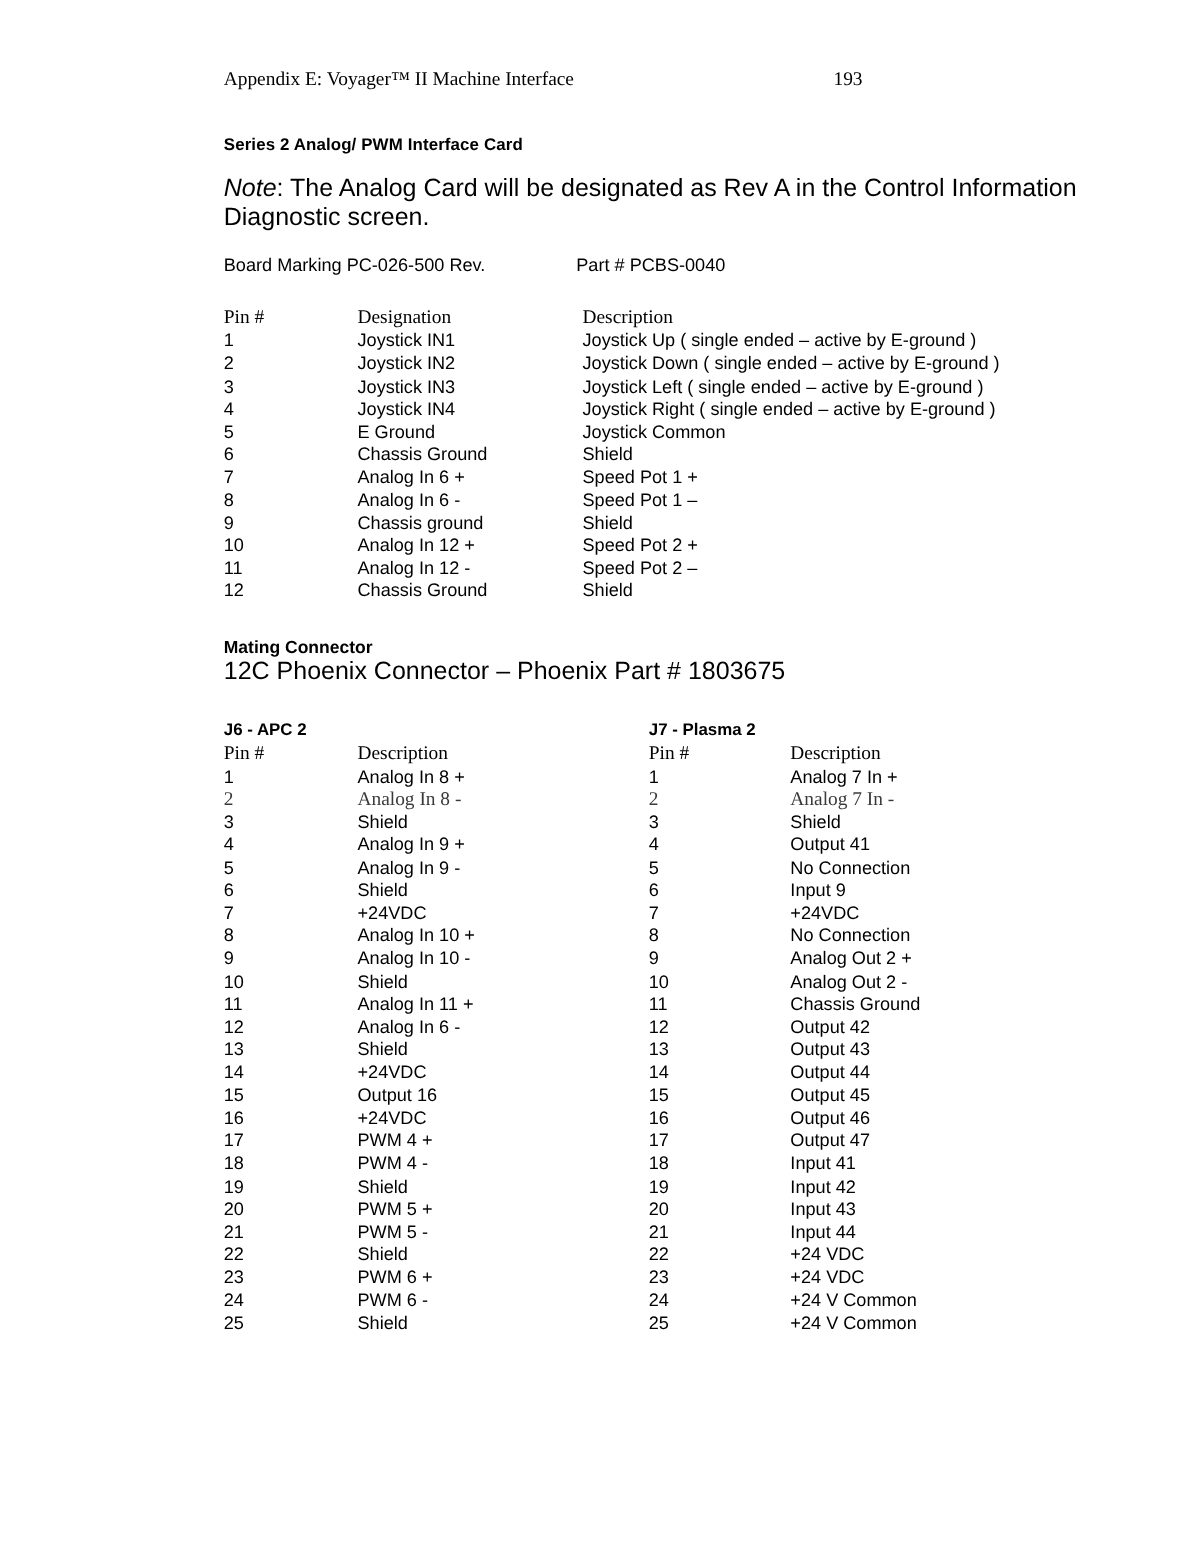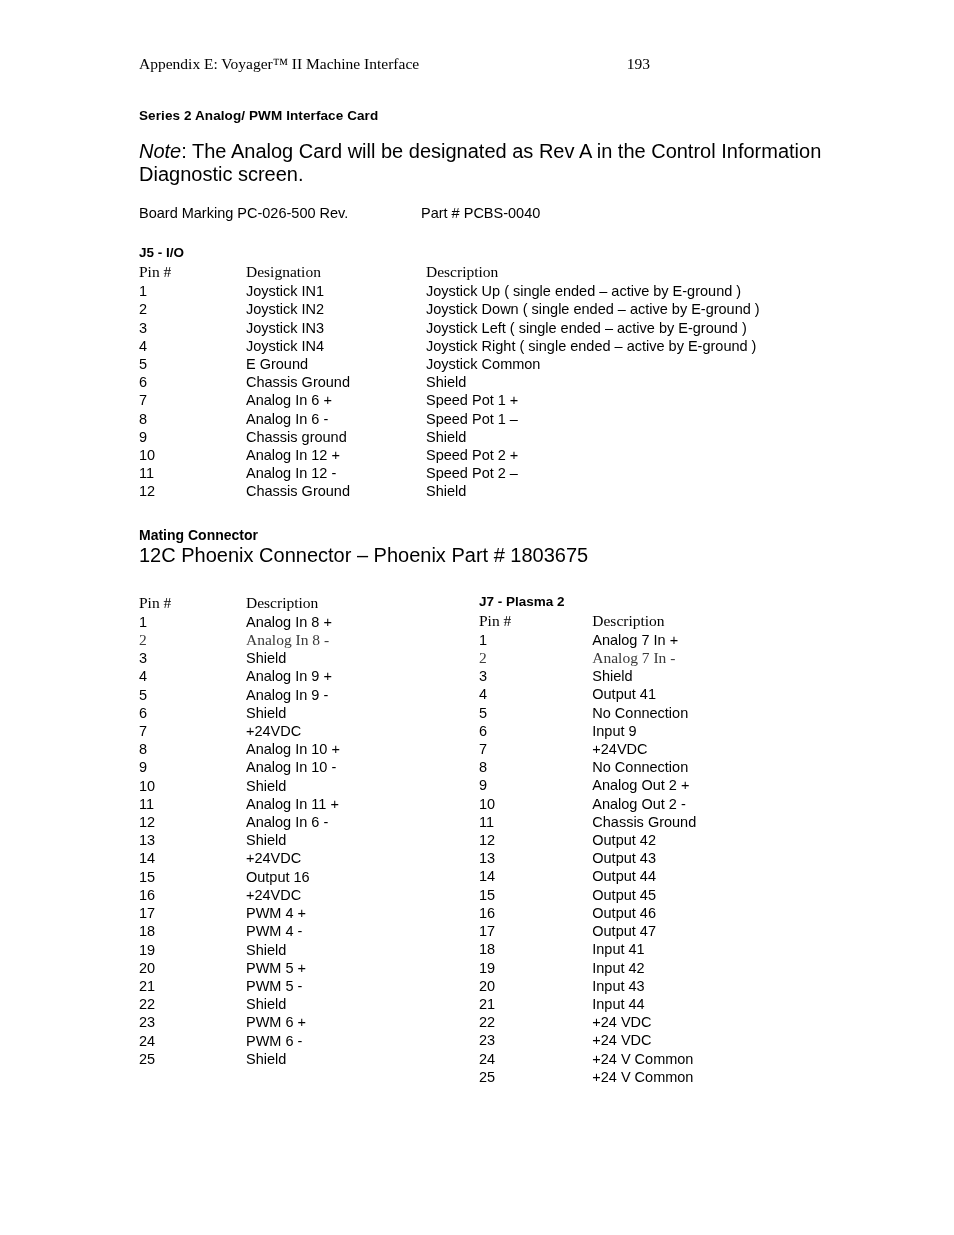--- a/index.html
+++ b/index.html
@@ -13,20 +13,21 @@
     font-family: "Liberation Sans", sans-serif;
     color: #000000;
     position: relative;
   }
   .page {
     position: relative;
     width: 770px;
     height: 1235px;
     box-sizing: border-box;
     padding: 0;
+    margin-left: 40px;
   }
   .header {
     position: absolute;
     top: 55px;
     left: 139px;
     right: 120px;
     display: flex;
     justify-content: space-between;
     align-items: baseline;
     font-family: "Liberation Serif", serif;
@@ -149,21 +150,20 @@
 
     <div class="section-heading">Series 2 Analog/ PWM Interface Card</div>
 
     <p class="note-line"><span class="ital">Note</span><span>: The Analog Card will be designated as Rev A in the Control Information Diagnostic screen.</span></p>
 
     <div class="board-line">
       <span class="board-left">Board Marking PC-026-500 Rev.</span>
       <span class="board-right">Part # PCBS-0040</span>
     </div>
 
-    <div class="table-title">J5 - I/O</div>
     <table class="pin-table">
       <thead>
         <tr>
           <th class="c-pin col-head">Pin #</th>
           <th class="c-desig col-head">Designation</th>
           <th class="c-desc col-head">Description</th>
         </tr>
       </thead>
       <tbody>
         <tr>
@@ -230,20 +230,21 @@
     </table>
 
     <div class="mating">
       <div class="mating-title">Mating Connector</div>
       <p class="mating-text">12C Phoenix Connector – Phoenix Part # 1803675</p>
     </div>
 
     <div class="two-col">
 
       <div class="col-block">
+        <div class="table-title">J6 - APC 2</div>
         <table class="pin-table">
           <thead>
             <tr>
               <th class="c-pin col-head">Pin #</th>
               <th class="c-desig col-head">Description</th>
             </tr>
           </thead>
           <tbody>
             <tr>
                 <td>1</td>

